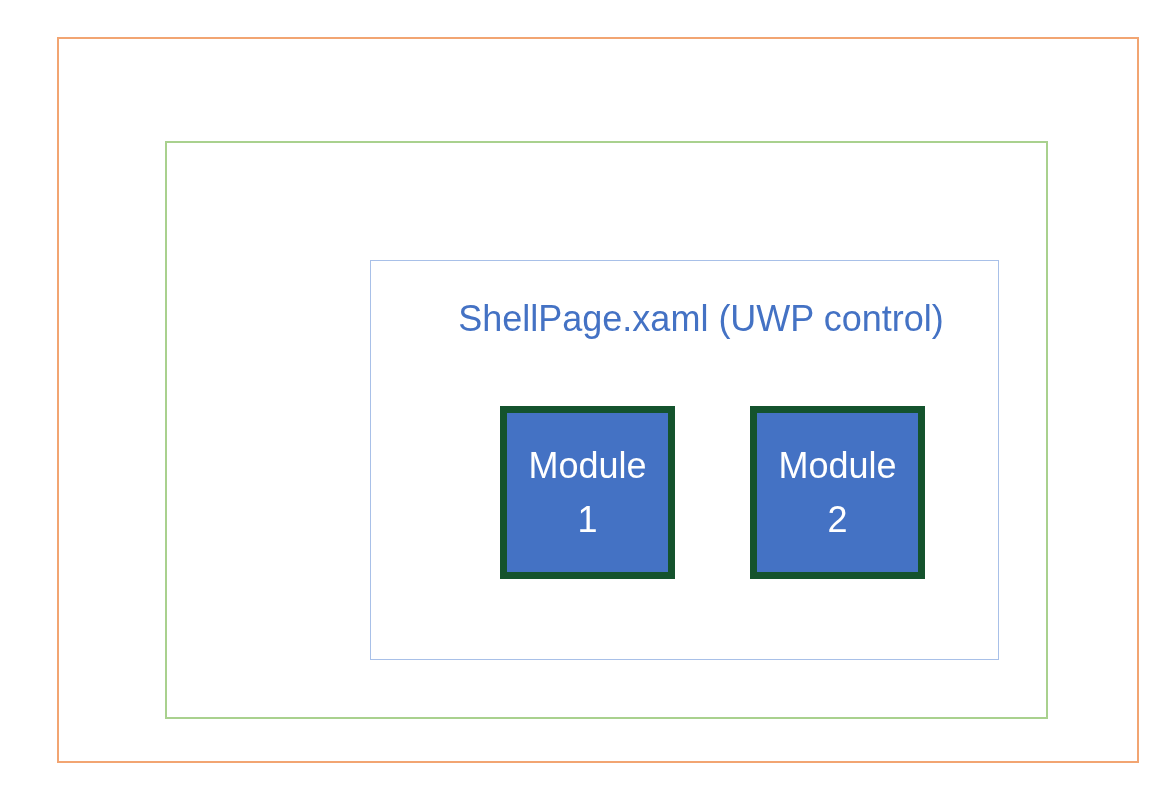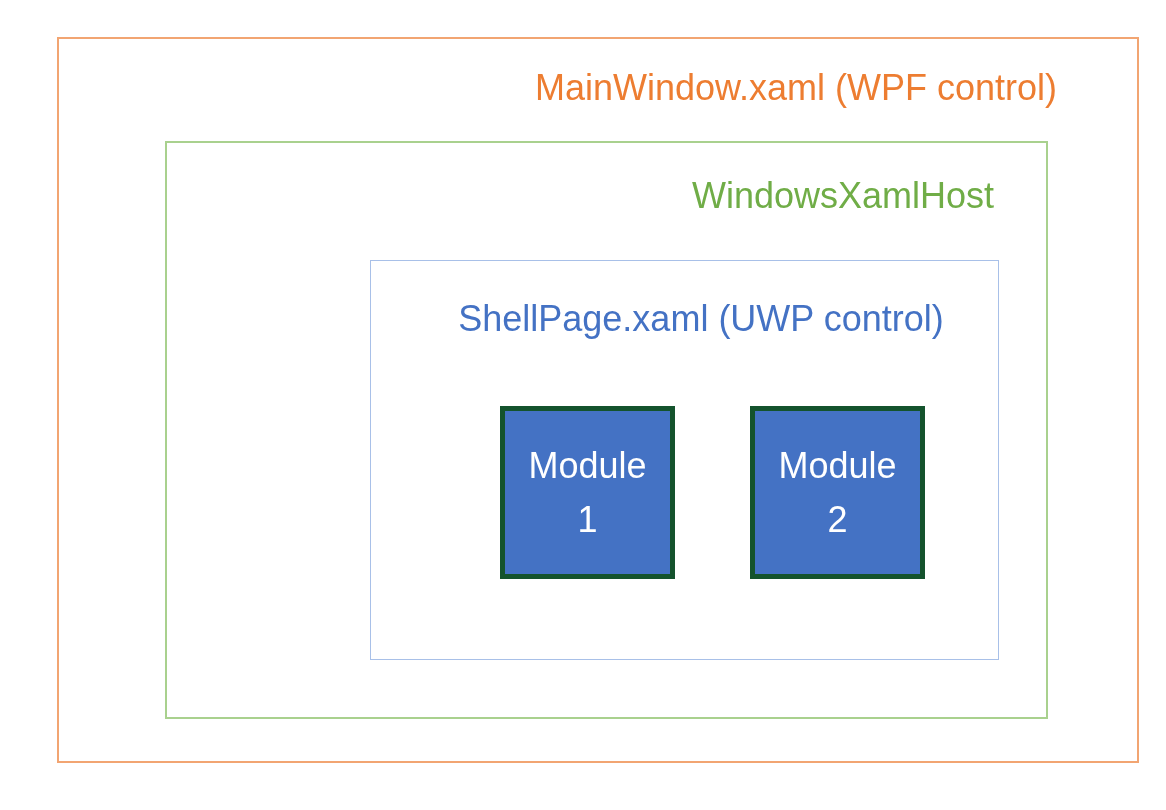--- a/index.html
+++ b/index.html
@@ -43,21 +43,21 @@
     line-height: 1.1;
   }
   .label-outer  { left: 796px; top: 68px;  color: #ed7d31; }
   .label-host   { left: 843px; top: 176px; color: #70ad47; }
   .label-shell  { left: 665px; top: 299px; color: #4472c4; margin-left: 36px; }
   .module-box {
     position: absolute;
     box-sizing: border-box;
     width: 175px; height: 173px;
     background: #4472c4;
-    border: 5px solid #14532d;
+    border: 7px solid #14532d;
     display: flex;
     flex-direction: column;
     align-items: center;
     justify-content: center;
     color: #ffffff;
     font-size: 36px;
     line-height: 1.5;
     text-align: center;
   }
   .module-1 { left: 500px; top: 406px; }
@@ -68,23 +68,21 @@
 <body>
 
 <div class="page">
 
   <div class="box outer-box"></div>
 
   <div class="box host-box"></div>
 
   <div class="box shell-box"></div>
 
-  <div class="diagram-label label-outer">MainWindow.xaml (WPF control)</div>
 
-  <div class="diagram-label label-host">WindowsXamlHost</div>
 
   <div class="diagram-label label-shell">ShellPage.xaml (UWP control)</div>
 
   <div class="module-box module-1">
     <span>Module</span>
     <span>1</span>
   </div>
 
   <div class="module-box module-2">
     <span>Module</span>

